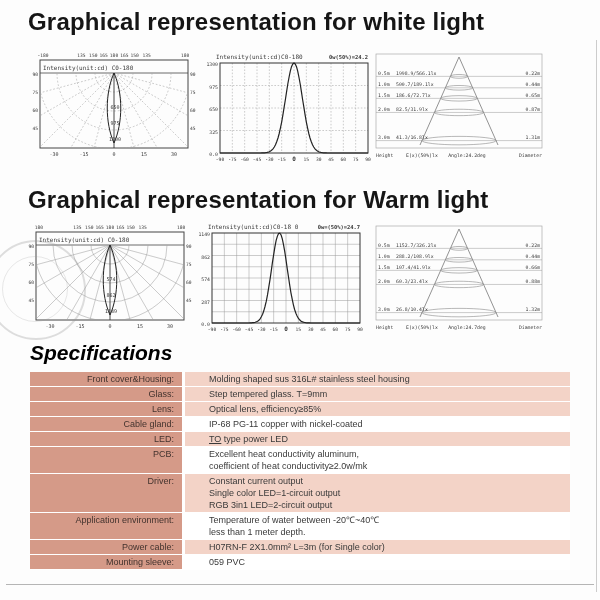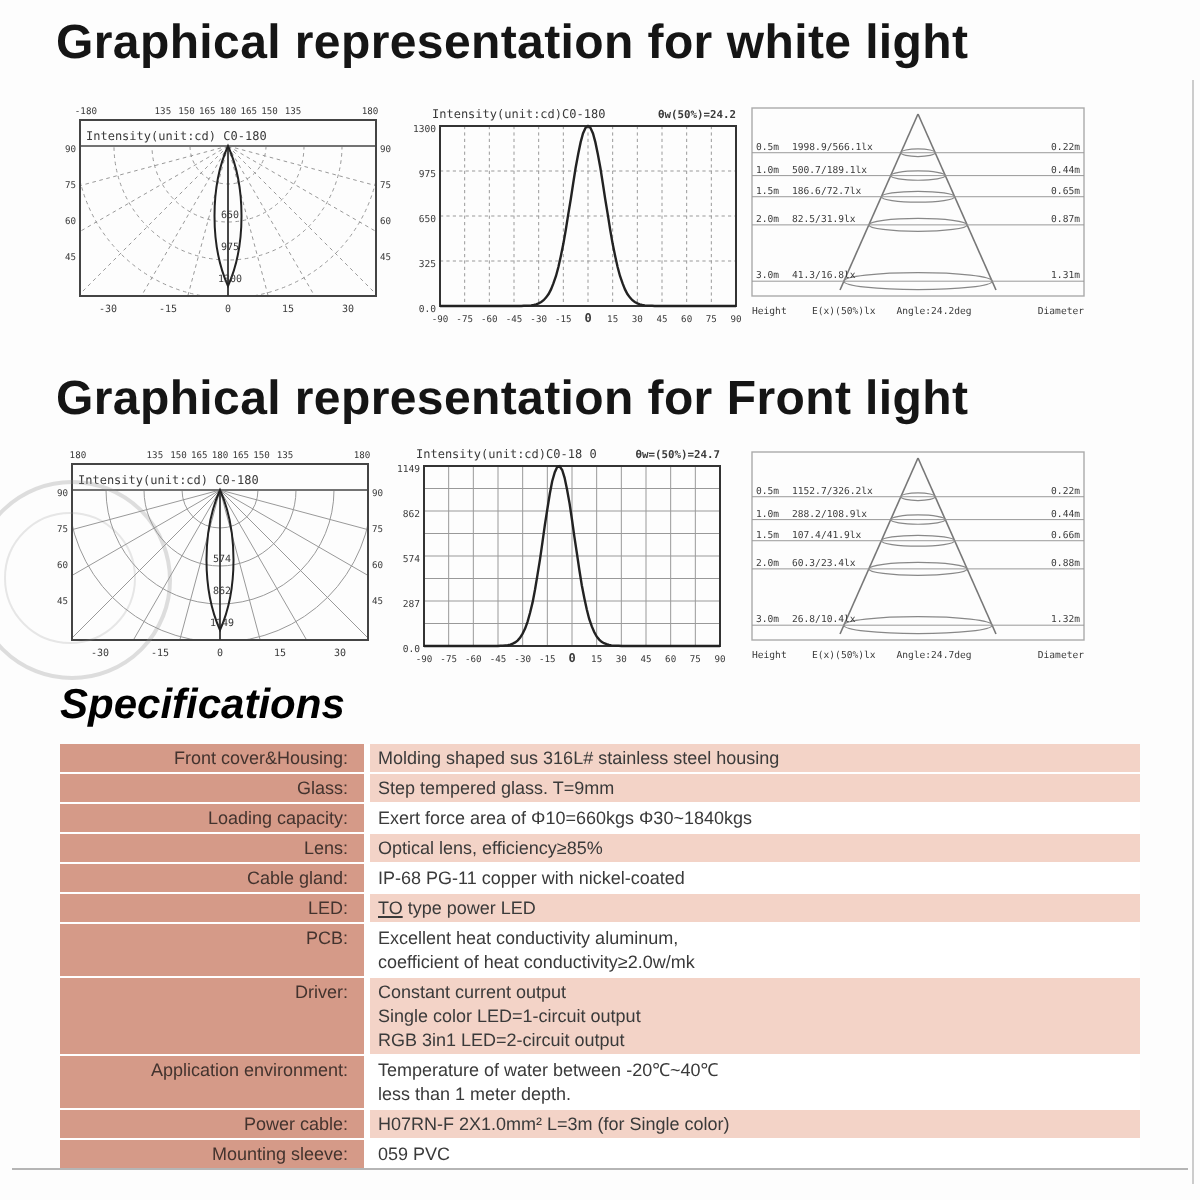--- a/index.html
+++ b/index.html
@@ -12,21 +12,21 @@
   .h1 .sfx{margin-left:7px;}
   .specs-h{position:absolute;left:30px;top:341px;font-size:21px;font-weight:800;font-style:italic;color:#000000;}
   .chart{position:absolute;}
   .watermark{position:absolute;left:-14px;top:240px;width:96px;height:96px;border:2px solid rgba(150,150,150,.30);border-radius:50%;}
   .watermark .inner{position:absolute;left:14px;top:14px;width:64px;height:64px;border:1.5px solid rgba(150,150,150,.22);border-radius:50%;}
   #specs-table{position:absolute;left:30px;top:372px;width:540px;font-size:9px;line-height:12px;}
   .trow{display:flex;}
   .tlabel{width:152px;background:var(--label-bg,#d59a88);text-align:right;
     padding:1px 8px 1px 2px;box-sizing:border-box;border-bottom:1px solid #fff;color:#43332e;}
   .tgap{width:3px;background:#fff;}
-  .tvalue{flex:1;padding:1px 0 1px 4px;border-bottom:1px solid #fff;color:#3a3a3a;}
+  .tvalue{flex:1;padding:1px 0 1px 24px;border-bottom:1px solid #fff;color:#3a3a3a;}
   .tvalue.pink{background:var(--value-bg,#f3d3c7);}
   .tvalue.white{background:#fff;}
   .bottom-rule{position:absolute;left:6px;top:584px;width:588px;height:1px;background:#b5b5b5;}
   .edge-right{position:absolute;left:596px;top:40px;width:1px;height:552px;background:#cccccc;}
   svg text{font-family:"DejaVu Sans Mono",monospace;}
 </style>
 </head>
 <body>
 
 <div id="page" style="--page-bg: #fdfdfd; --label-bg: #d59a88; --value-bg: #f3d3c7; --ink: #3c3c3c;">
@@ -153,21 +153,21 @@
         <text x="8" y="91.1" font-size="4.8" text-anchor="start" fill="#3a3a3a">3.0m</text>
         <text x="26" y="91.1" font-size="4.8" text-anchor="start" fill="#3a3a3a">41.3/16.8lx</text>
         <text x="170" y="91.1" font-size="4.8" text-anchor="end" fill="#3a3a3a">1.31m</text>
         <text x="6" y="109" font-size="4.8" text-anchor="start" fill="#3a3a3a">Height</text>
         <text x="36" y="109" font-size="4.8" text-anchor="start" fill="#3a3a3a">E(x)(50%)lx</text>
         <text x="97" y="109" font-size="4.8" text-anchor="middle" fill="#3a3a3a">Angle:24.2deg</text>
         <text x="172" y="109" font-size="4.8" text-anchor="end" fill="#3a3a3a">Diameter</text>
       </svg></div>
 
   <div class="h1" style="top:186px">
-    <span>Graphical representation for</span><span class="sfx">Front light</span>
+    <span>Graphical representation for</span><span class="sfx">Warm light</span>
   </div>
 
   <div class="chart" style="left:24px;top:222px"><svg width="172" height="116" viewBox="0 0 172 116">
         <rect x="12" y="10" width="148" height="88" fill="none" stroke="#444" stroke-width="1"></rect>
         <line x1="12" y1="23" x2="160" y2="23" stroke="#444" stroke-width="0.8"></line>
         <text x="15" y="20" font-size="6" text-anchor="start" fill="#3a3a3a">Intensity(unit:cd) C0-180</text>
         <clipPath id="polarclip3">
           <rect x="12.5" y="23.5" width="147" height="74"></rect>
         </clipPath>
         <g clip-path="url(#polarclip3)">
@@ -306,27 +306,20 @@
         </div>
       </div>
       <div class="trow">
         <div class="tlabel">Glass:</div>
         <div class="tgap"></div>
         <div class="tvalue pink">
           <div>Step tempered glass. T=9mm</div>
         </div>
       </div>
       <div class="trow">
-        <div class="tlabel">Loading capacity:</div>
-        <div class="tgap"></div>
-        <div class="tvalue white">
-          <div>Exert force area of Φ10=660kgs  Φ30~1840kgs</div>
-        </div>
-      </div>
-      <div class="trow">
         <div class="tlabel">Lens:</div>
         <div class="tgap"></div>
         <div class="tvalue pink">
           <div>Optical lens, efficiency≥85%</div>
         </div>
       </div>
       <div class="trow">
         <div class="tlabel">Cable gland:</div>
         <div class="tgap"></div>
         <div class="tvalue white">

